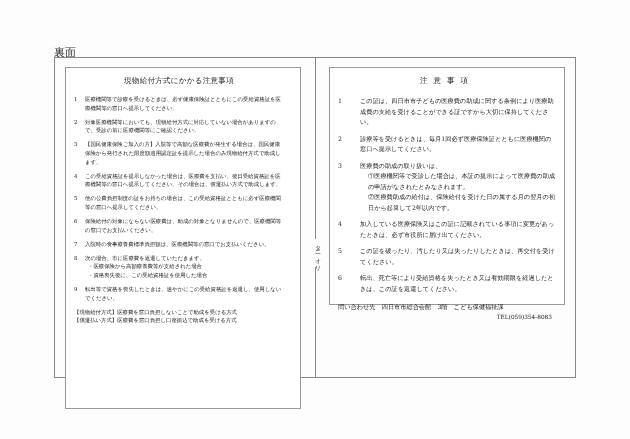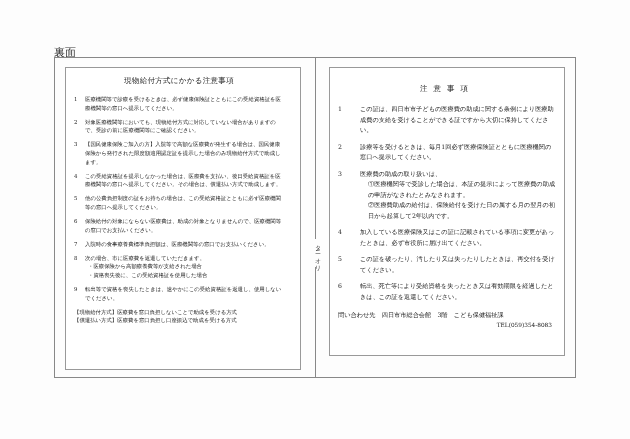--- a/index.html
+++ b/index.html
@@ -2,22 +2,22 @@
 <html><head>
 <meta charset="utf-8">
 <style>
   html, body { margin:0; padding:0; background:#fdfdfd; }
   body { width:630px; height:439px; position:relative; overflow:hidden;
          font-family:"DejaVu Serif", "Liberation Serif", serif; color:#222; }
   .side-label { position:absolute; left:54px; top:45px; font-size:11px; color:#333; }
   .outer { position:absolute; left:54px; top:57px; width:522px; height:321px;
            border:1px solid #888; box-sizing:border-box; }
   .panel { position:absolute; border:1px solid #999; box-sizing:border-box; background:#fff; }
-  .left-panel { left:65px; top:67px; width:236px; height:303px; padding:6px 16px 0 8px; }
-  .right-panel { left:329px; top:67px; width:236px; height:289px; padding:14px 8px 0 8px; }
+  .left-panel { left:65px; top:67px; width:236px; height:342px; padding:6px 16px 0 8px; }
+  .right-panel { left:329px; top:67px; width:236px; height:238px; padding:6px 8px 0 8px; }
   .panel-title { text-align:center; font-size:7.5px; margin:2px 0 9px 0; letter-spacing:0.3px; }
   .right-panel .panel-title { letter-spacing:6px; margin-bottom:10px; }
   .item { display:flex; font-size:5.4px; line-height:8.6px; margin-bottom:5.5px; }
   .item .num { width:11px; flex:none; }
   .right-panel .item { font-size:6.2px; line-height:10.5px; margin-bottom:6px; }
   .right-panel .item .num { width:22px; }
   .item .body { flex:1; }
   .sub { padding-left:3px; }
   .subindent { padding-left:8px; }
   .legend { font-size:5.4px; line-height:8.6px; margin-top:3px; }

